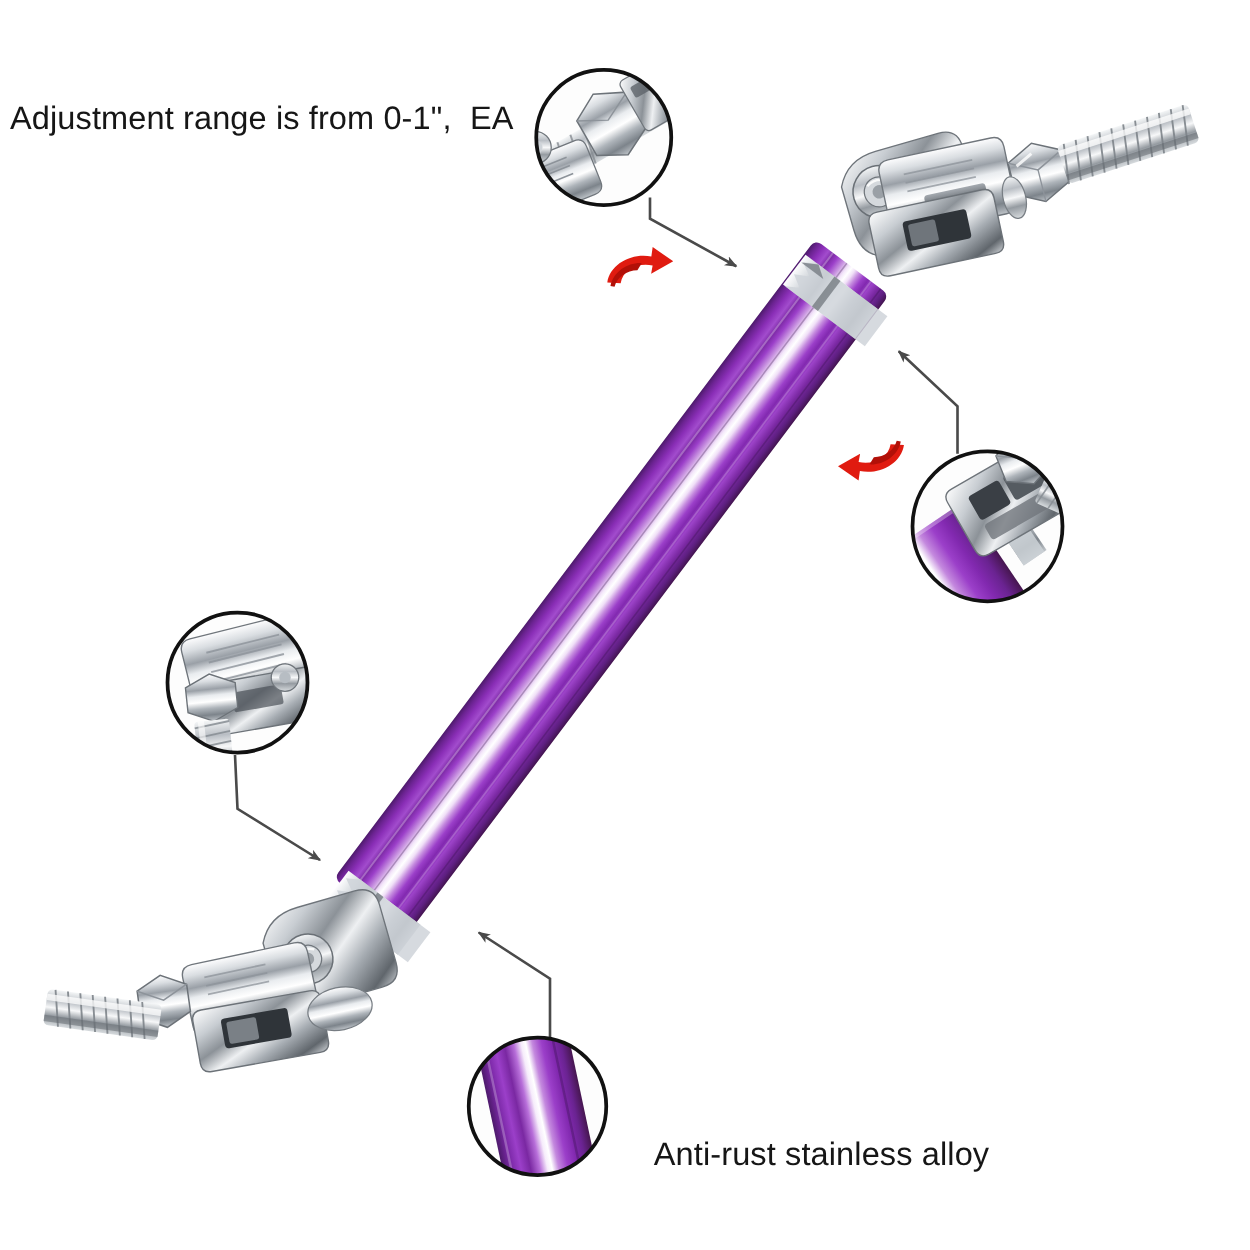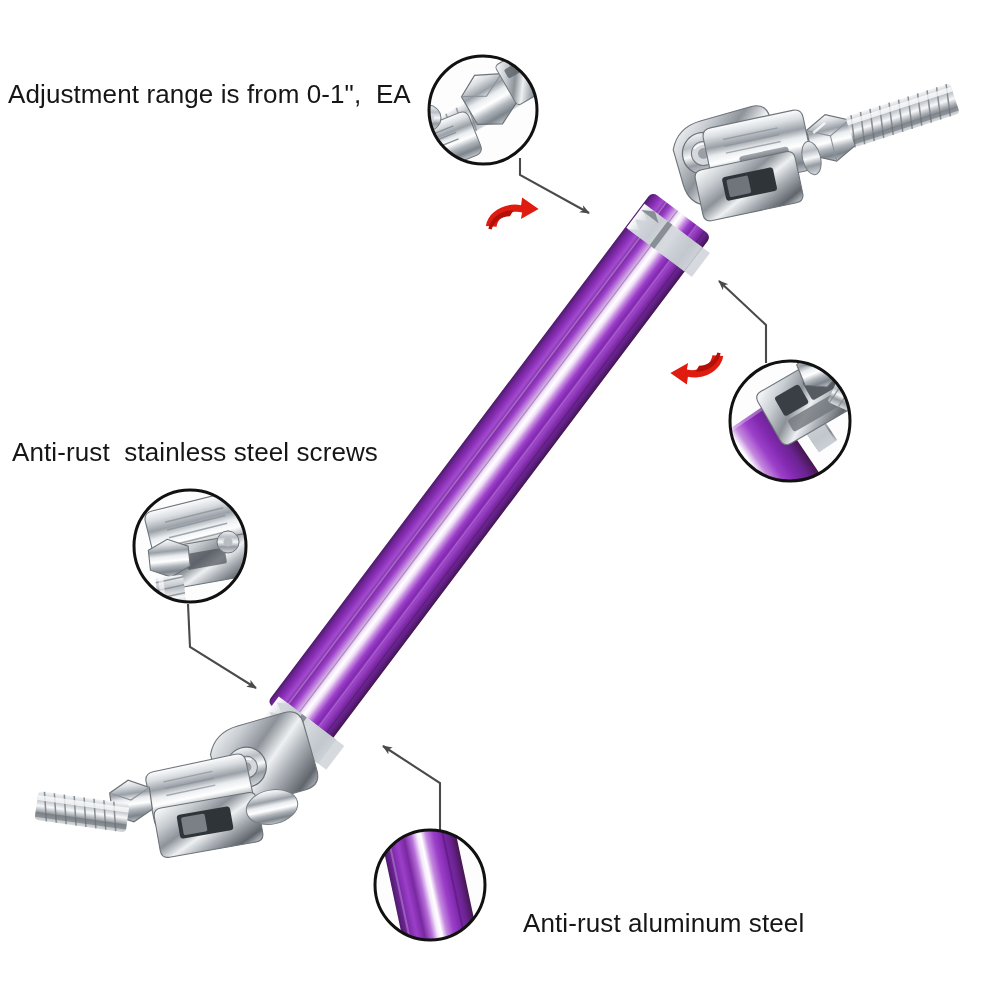--- a/index.html
+++ b/index.html
@@ -411,18 +411,17 @@
           <rect x="452" y="820" width="2" height="134" fill="#2e0d42" opacity=".3"></rect>
         </g>
       </g>
       <circle cx="430" cy="885" r="55" fill="none" stroke="#111111" stroke-width="3"></circle>
     </g>
 
   </svg>
 
   <div class="caption" id="cap-adjust">Adjustment range is from 0-1",  EA</div>
 
-  <div class="caption" id="cap-screws">Anti-rust  stainless steel screws</div>
-
-
-  <div class="caption" id="cap-alloy">Anti-rust aluminum steel</div>
+
+
+  <div class="caption" id="cap-alloy">Anti-rust stainless alloy</div>
 
 </div>
 
 </body></html>

